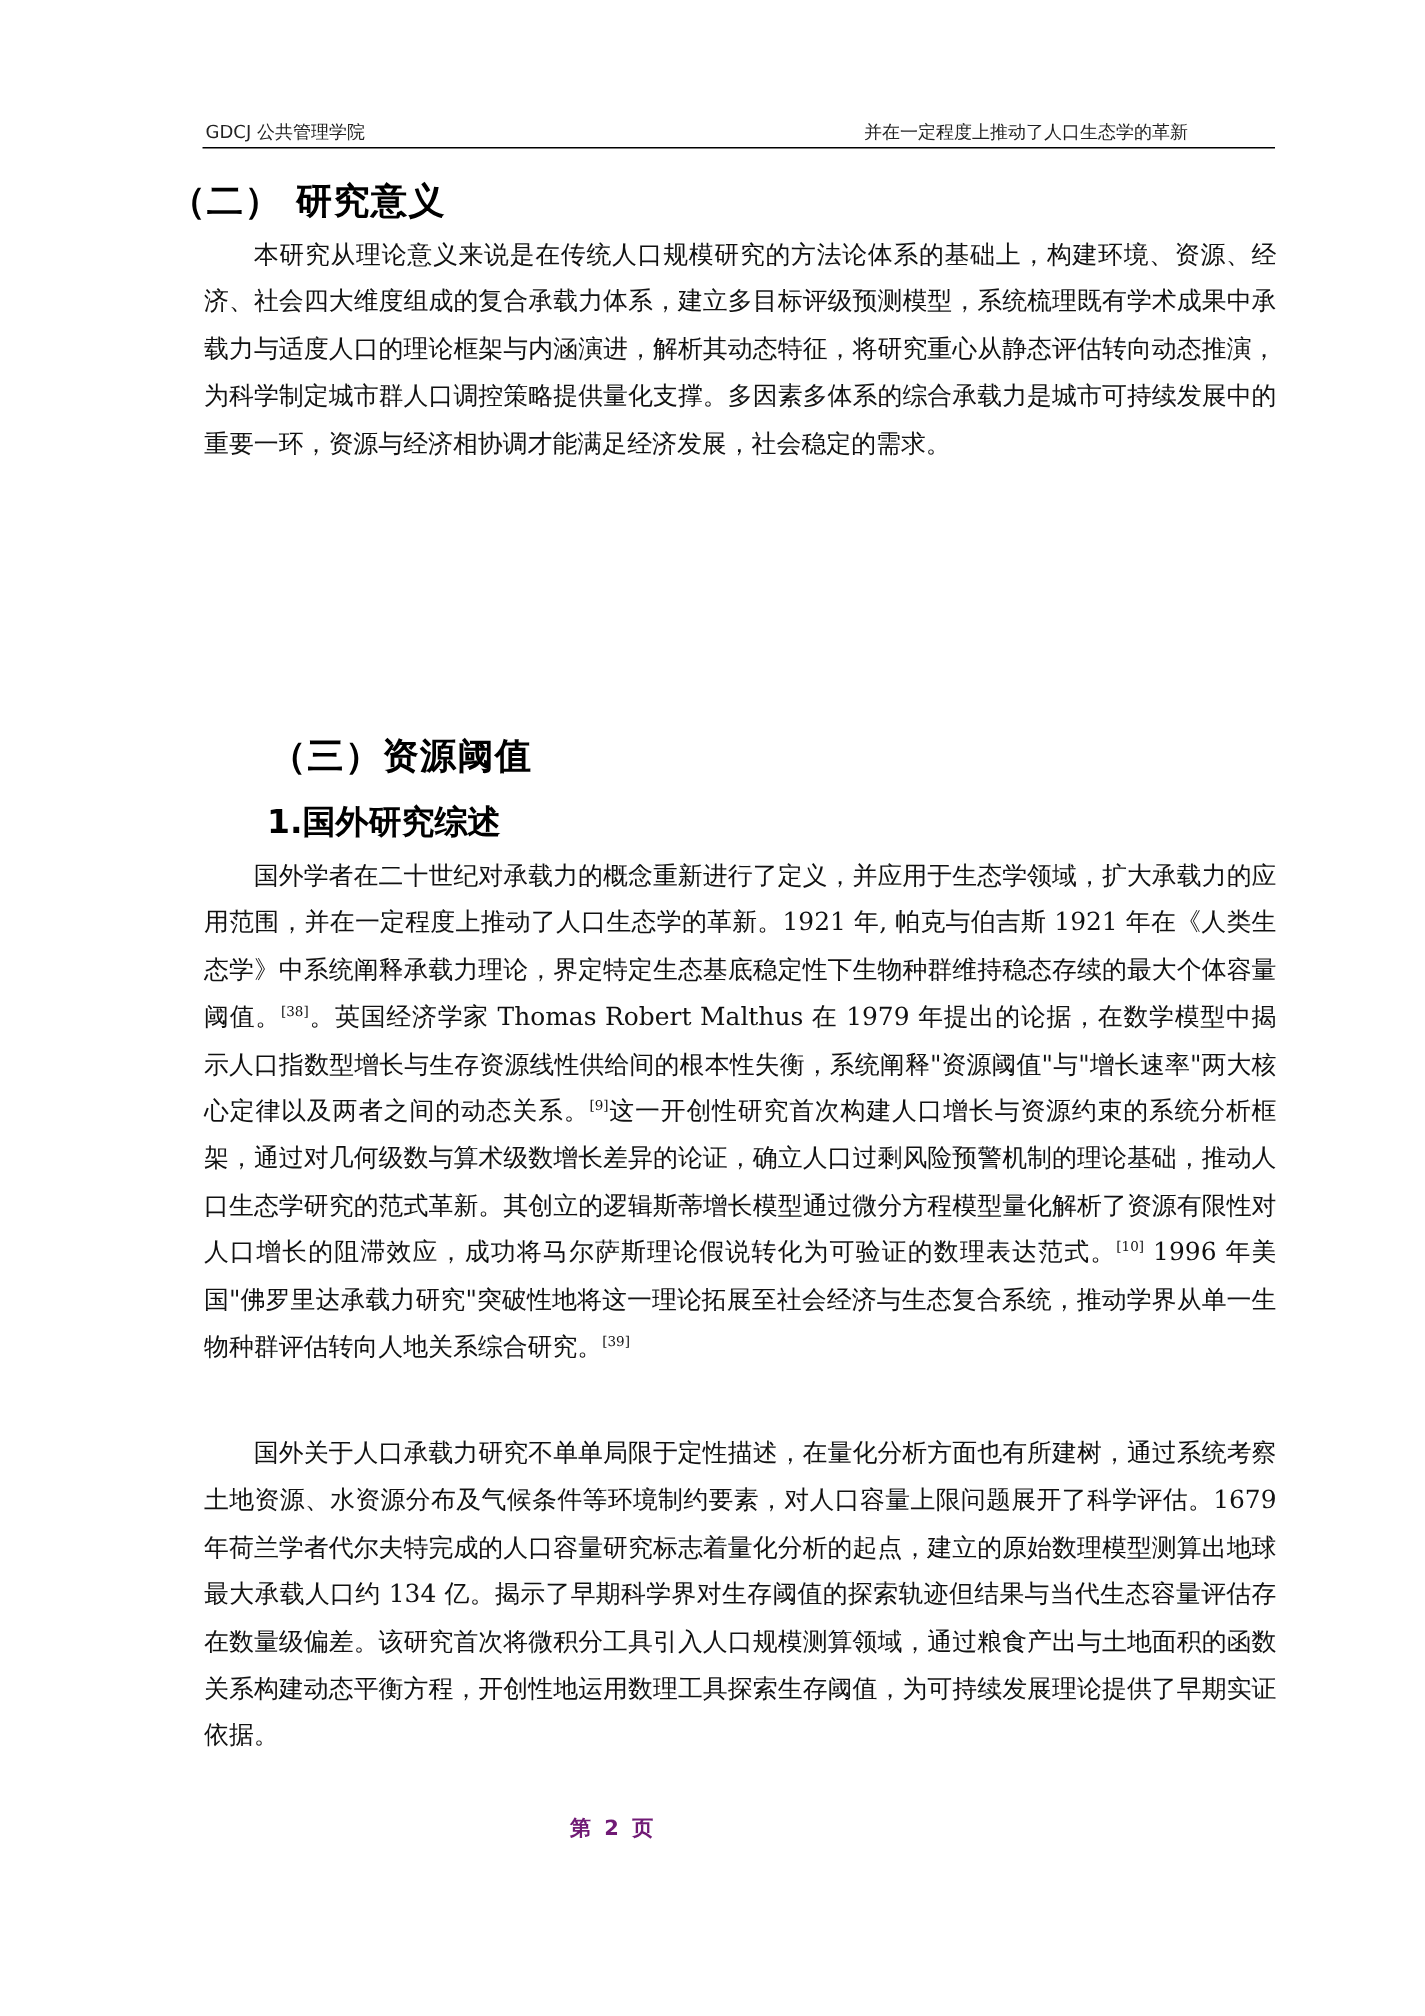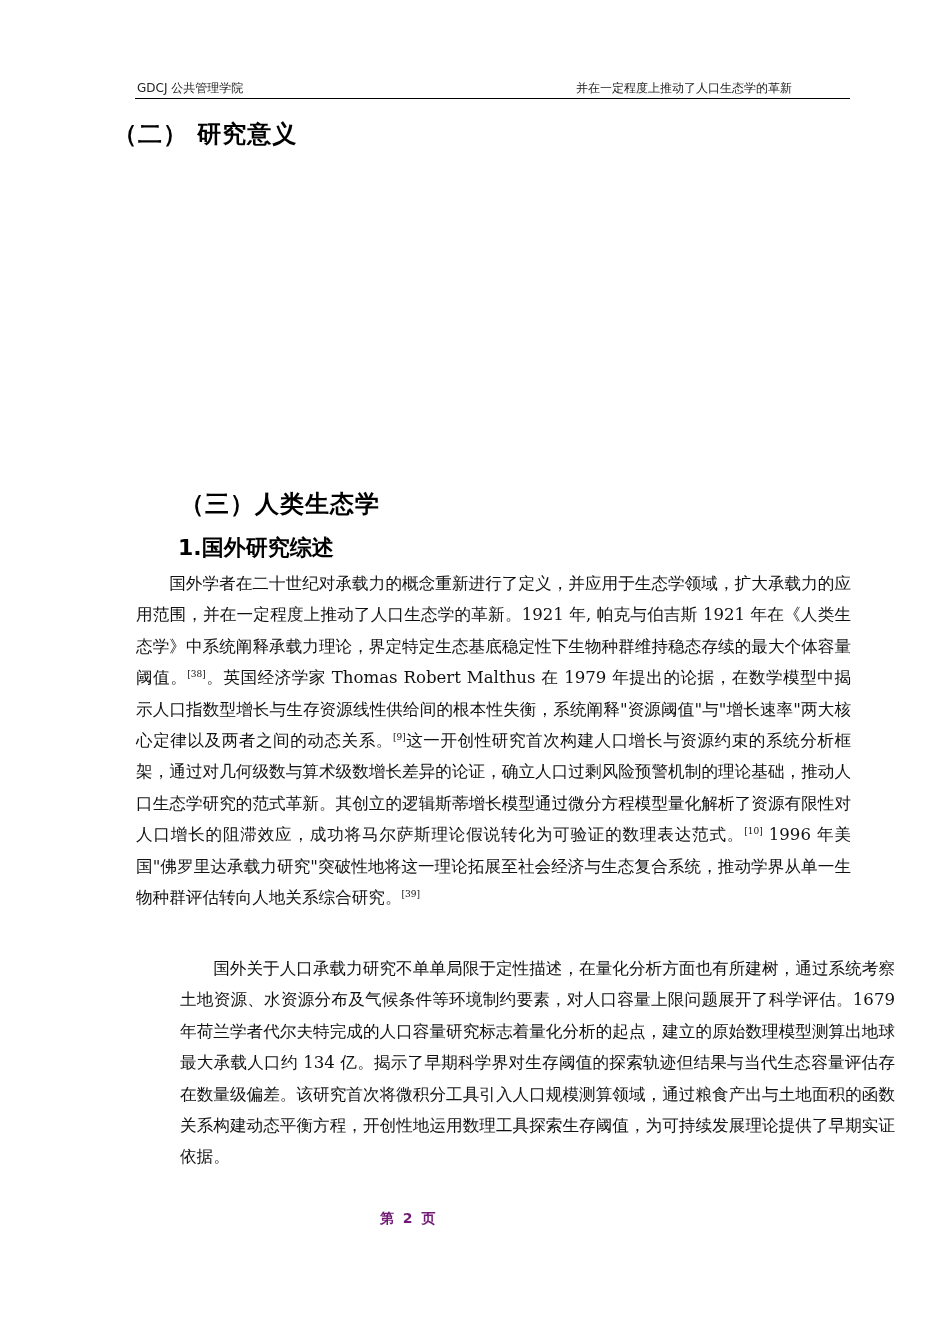--- a/index.html
+++ b/index.html
@@ -37,25 +37,26 @@
 
 <div class="page">
 
   <div class="hdr">
     <span class="l">GDCJ 公共管理学院</span>
     <span class="r">并在一定程度上推动了人口生态学的革新</span>
   </div>
 
   <div class="h2" style="left:113px; top:118px;">（二） 研究意义</div>
 
+  <div class="para" style="top:154px;">本研究从理论意义来说是在传统人口规模研究的方法论体系的基础上，构建环境、资源、经济、社会四大维度组成的复合承载力体系，建立多目标评级预测模型，系统梳理既有学术成果中承载力与适度人口的理论框架与内涵演进，解析其动态特征，将研究重心从静态评估转向动态推演，为科学制定城市群人口调控策略提供量化支撑。多因素多体系的综合承载力是城市可持续发展中的重要一环，资源与经济相协调才能满足经济发展，社会稳定的需求。</div>
 
 
-  <div class="h2" style="left:180px; top:488px;">（三）人类生态学</div>
+  <div class="h2" style="left:180px; top:488px;">（三）资源阈值</div>
 
   <div class="h3" style="left:178px; top:533px;">1.国外研究综述</div>
 
   <div class="para" style="top:568px;"><span>国外学者在二十世纪对承载力的概念重新进行了定义，并应用于生态学领域，扩大承载力的应用范围，并在一定程度上推动了人口生态学的革新。1921 年, 帕克与伯吉斯 1921 年在《人类生态学》中系统阐释承载力理论，界定特定生态基底稳定性下生物种群维持稳态存续的最大个体容量阈值。</span><sup>[38]</sup><span>。英国经济学家 Thomas Robert Malthus 在 1979 年提出的论据，在数学模型中揭示人口指数型增长与生存资源线性供给间的根本性失衡，系统阐释"资源阈值"与"增长速率"两大核心定律以及两者之间的动态关系。</span><sup>[9]</sup><span>这一开创性研究首次构建人口增长与资源约束的系统分析框架，通过对几何级数与算术级数增长差异的论证，确立人口过剩风险预警机制的理论基础，推动人口生态学研究的范式革新。其创立的逻辑斯蒂增长模型通过微分方程模型量化解析了资源有限性对人口增长的阻滞效应，成功将马尔萨斯理论假说转化为可验证的数理表达范式。</span><sup>[10]</sup><span> 1996 年美国"佛罗里达承载力研究"突破性地将这一理论拓展至社会经济与生态复合系统，推动学界从单一生物种群评估转向人地关系综合研究。</span><sup>[39]</sup></div>
 
-  <div class="para" style="top:953px;margin-left:44px;">国外关于人口承载力研究不单单局限于定性描述，在量化分析方面也有所建树，通过系统考察土地资源、水资源分布及气候条件等环境制约要素，对人口容量上限问题展开了科学评估。1679 年荷兰学者代尔夫特完成的人口容量研究标志着量化分析的起点，建立的原始数理模型测算出地球最大承载人口约 134 亿。揭示了早期科学界对生存阈值的探索轨迹但结果与当代生态容量评估存在数量级偏差。该研究首次将微积分工具引入人口规模测算领域，通过粮食产出与土地面积的函数关系构建动态平衡方程，开创性地运用数理工具探索生存阈值，为可持续发展理论提供了早期实证依据。</div>
+  <div class="para" style="top:953px;">国外关于人口承载力研究不单单局限于定性描述，在量化分析方面也有所建树，通过系统考察土地资源、水资源分布及气候条件等环境制约要素，对人口容量上限问题展开了科学评估。1679 年荷兰学者代尔夫特完成的人口容量研究标志着量化分析的起点，建立的原始数理模型测算出地球最大承载人口约 134 亿。揭示了早期科学界对生存阈值的探索轨迹但结果与当代生态容量评估存在数量级偏差。该研究首次将微积分工具引入人口规模测算领域，通过粮食产出与土地面积的函数关系构建动态平衡方程，开创性地运用数理工具探索生存阈值，为可持续发展理论提供了早期实证依据。</div>
 
   <div class="footer">第 2 页</div>
 
 </div>
 
 </body></html>

